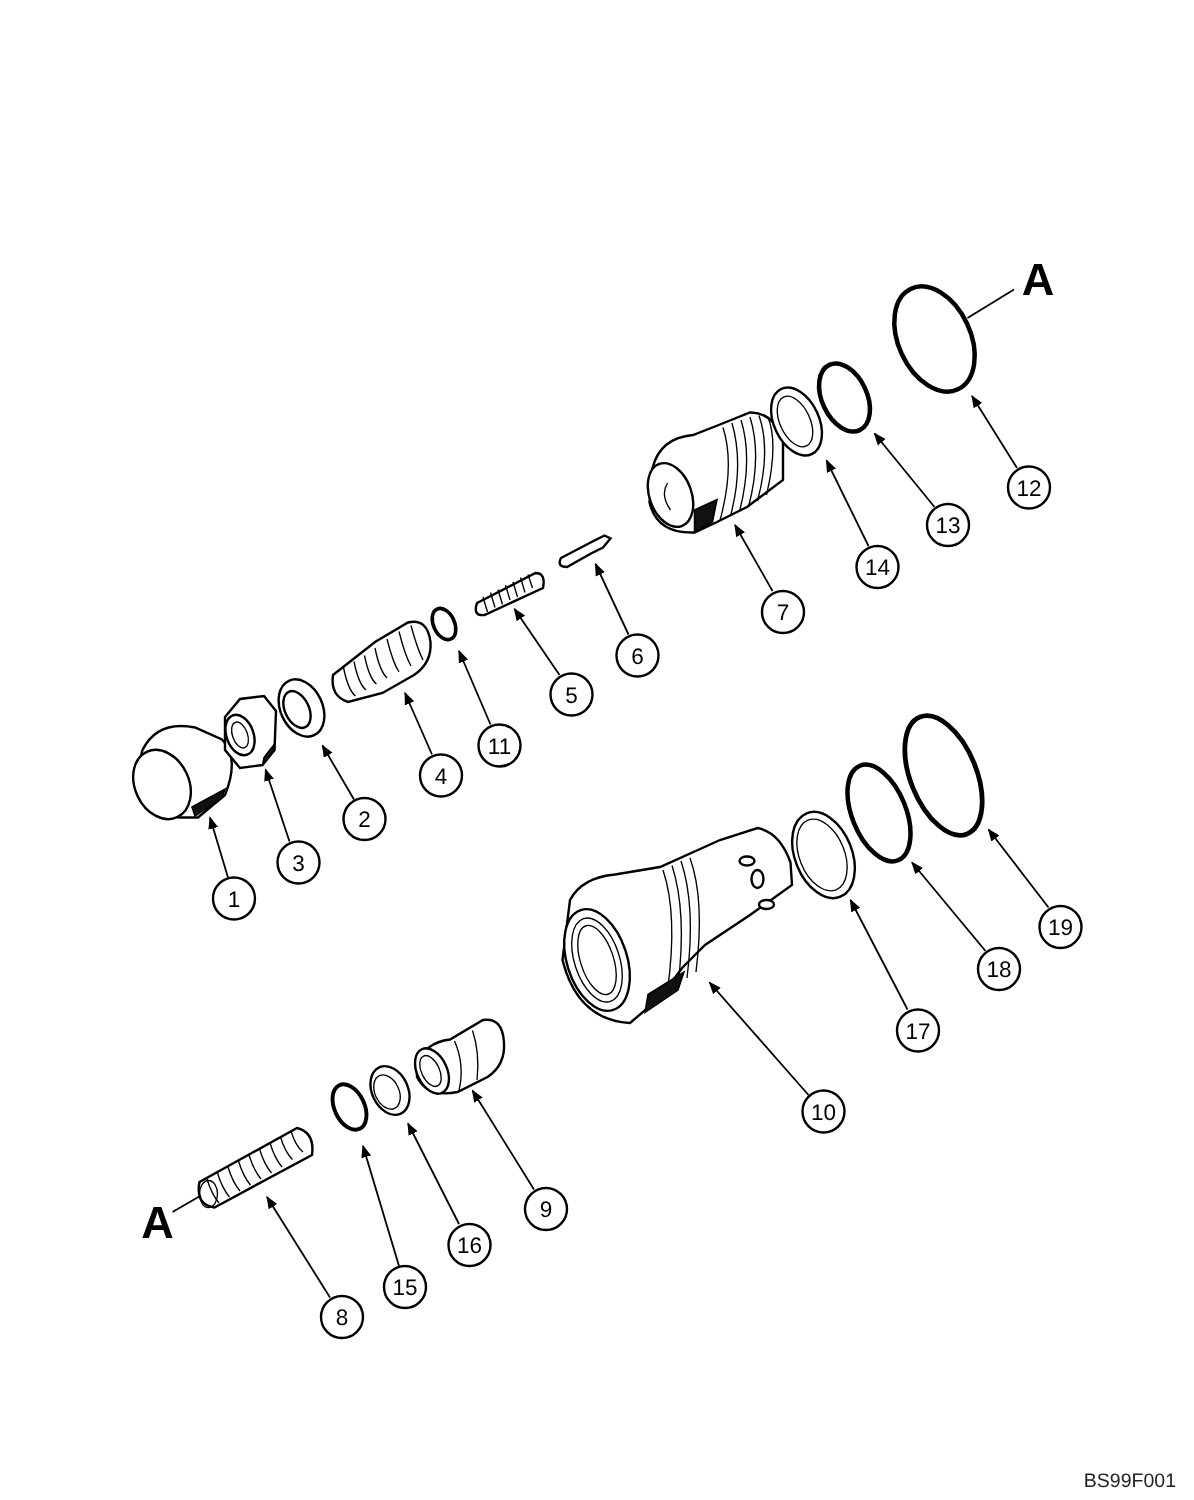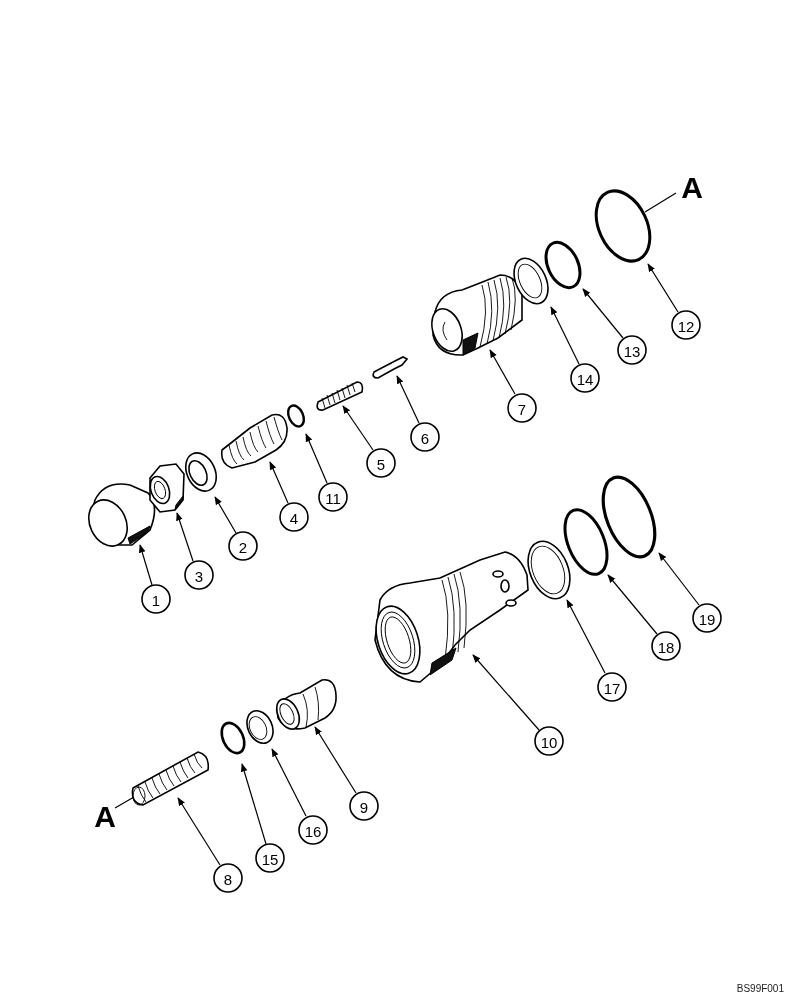--- a/index.html
+++ b/index.html
@@ -9,21 +9,21 @@
   .callout-circle { fill: #ffffff; stroke: #000; stroke-width: 1.6; }
   .callout-text { font-family: "Liberation Sans", sans-serif; font-size: 15px; fill: #000;
                   text-anchor: middle; dominant-baseline: central; }
   .leader { stroke: #000; stroke-width: 1.2; fill: none; }
   .part { fill: #fff; stroke: #000; stroke-width: 1.6; }
   .part-dark { fill: #111; stroke: #000; stroke-width: 1; }
   .ring { fill: none; stroke: #000; }
   .thin { fill: none; stroke: #000; stroke-width: 0.9; }
   .ref-letter { font-family: "Liberation Sans", sans-serif; font-weight: bold; font-size: 30px;
                 fill: #000; text-anchor: middle; dominant-baseline: central; }
-  .figure-code { position: absolute; right: 12px; bottom: 6px; font-size: 10px; color: #222; }
+  .figure-code { position: absolute; right: 12px; bottom: 6px; font-size: 13px; color: #222; }
 </style>
 </head>
 <body>
 
 <svg id="diagram" viewBox="0 0 796 1000" xmlns="http://www.w3.org/2000/svg">
   <defs>
     <marker id="arrow" viewBox="0 0 10 10" refX="9" refY="5" markerWidth="7" markerHeight="7" orient="auto">
       <path d="M0,1 L10,5 L0,9 z" fill="#000"></path>
     </marker>
   </defs>

